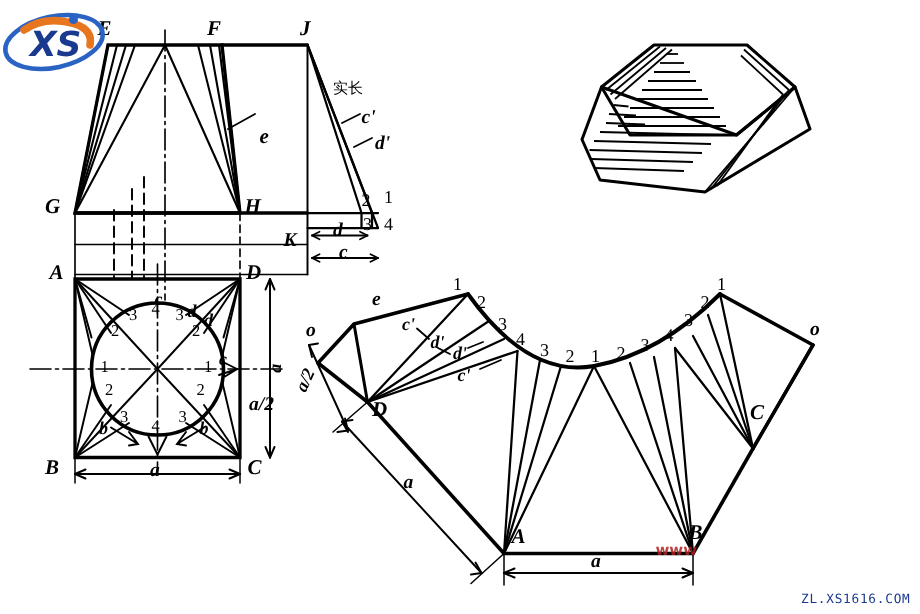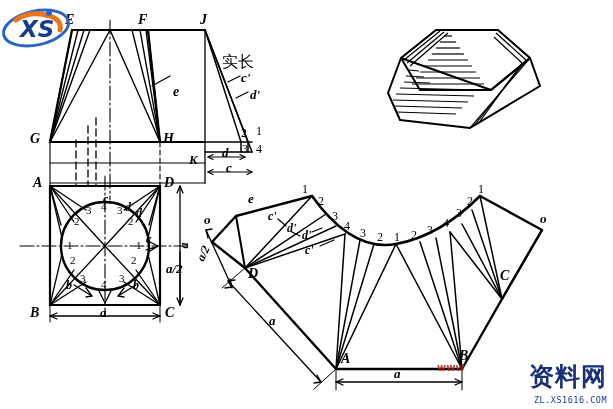--- a/index.html
+++ b/index.html
@@ -259,21 +259,21 @@
     </g>
   </svg>
 
   <div class="lbl" style="position:absolute;left:65px;top:12px;font-size:14px;">E</div>
   <div class="lbl" style="position:absolute;left:138px;top:12px;font-size:14px;">F</div>
   <div class="lbl" style="position:absolute;left:200px;top:12px;font-size:14px;">J</div>
   <div class="lbl" style="position:absolute;left:30px;top:131px;font-size:14px;">G</div>
   <div class="lbl" style="position:absolute;left:163px;top:131px;font-size:14px;">H</div>
   <div class="lbl" style="position:absolute;left:189px;top:152px;font-size:13px;">K</div>
   <div class="lbl" style="position:absolute;left:173px;top:84px;font-size:14px;">e</div>
-  <div class="cn" style="position:absolute;left:222px;top:52px;font-size:16px;color:#000;">实长</div>
+  <div class="cn" style="position:absolute;left:222px;top:52px;font-size:10px;color:#000;">实长</div>
   <div class="lbl" style="position:absolute;left:241px;top:70px;font-size:13px;">c'</div>
   <div class="lbl" style="position:absolute;left:250px;top:87px;font-size:13px;">d'</div>
   <div class="num" style="position:absolute;left:241px;top:126px;font-size:12px;">2</div>
   <div class="num" style="position:absolute;left:256px;top:124px;font-size:12px;">1</div>
   <div class="num" style="position:absolute;left:242px;top:142px;font-size:12px;">3</div>
   <div class="num" style="position:absolute;left:256px;top:142px;font-size:12px;">4</div>
   <div class="lbl" style="position:absolute;left:222px;top:145px;font-size:13px;">d</div>
   <div class="lbl" style="position:absolute;left:226px;top:160px;font-size:13px;">c</div>
 
   <div class="lbl" style="position:absolute;left:33px;top:175px;font-size:14px;">A</div>
@@ -335,16 +335,15 @@
   <div class="lbl" style="position:absolute;left:394px;top:366px;font-size:13px;">a</div>
   <div class="lbl" style="position:absolute;left:196px;top:246px;font-size:12px;transform:rotate(-65deg);">a/2</div>
 
   <div id="wwtxt">www</div>
   <svg id="wm" viewBox="0 0 150 52">
     <ellipse cx="36" cy="28" rx="33" ry="17" fill="none" stroke="#2b63c4" stroke-width="3" transform="rotate(-12 36 28)"></ellipse>
     <path d="M16,20 Q30,10 50,16 Q62,20 60,30" fill="none" stroke="#e8761e" stroke-width="5" stroke-linecap="round"></path>
     <text x="20" y="37" font-family="DejaVu Sans, sans-serif" font-size="23" font-weight="bold" font-style="italic" fill="#1a3a8f">XS</text>
     <circle cx="49" cy="13" r="3" fill="#2b63c4"></circle>
   </svg>
-  <div id="wmhanzi">资料网</div>
   <div id="wmtxt">ZL.XS1616.COM</div>
 
 </div>
 
 </body></html>

